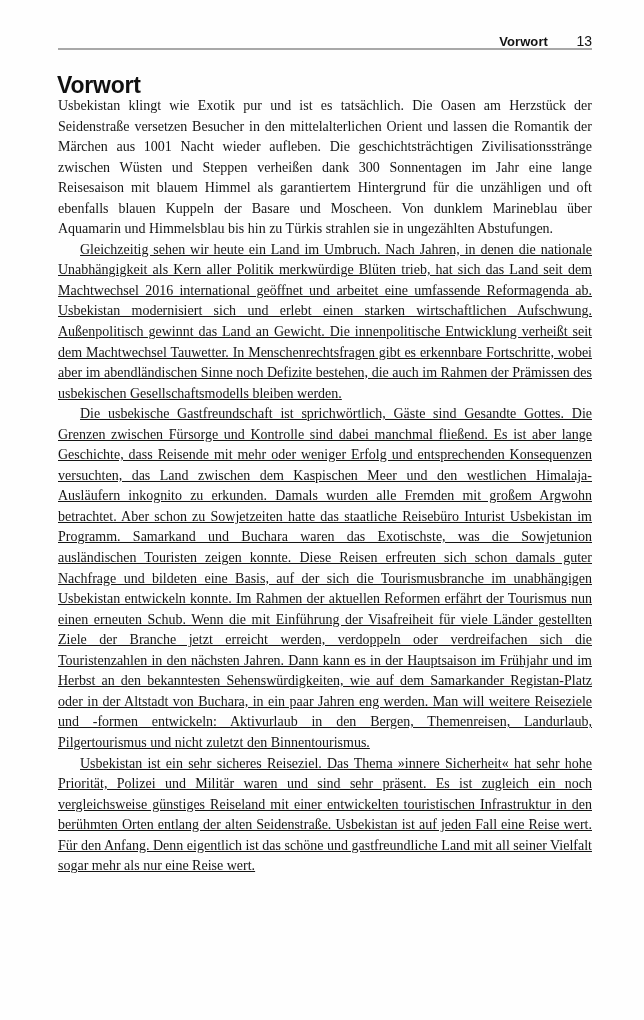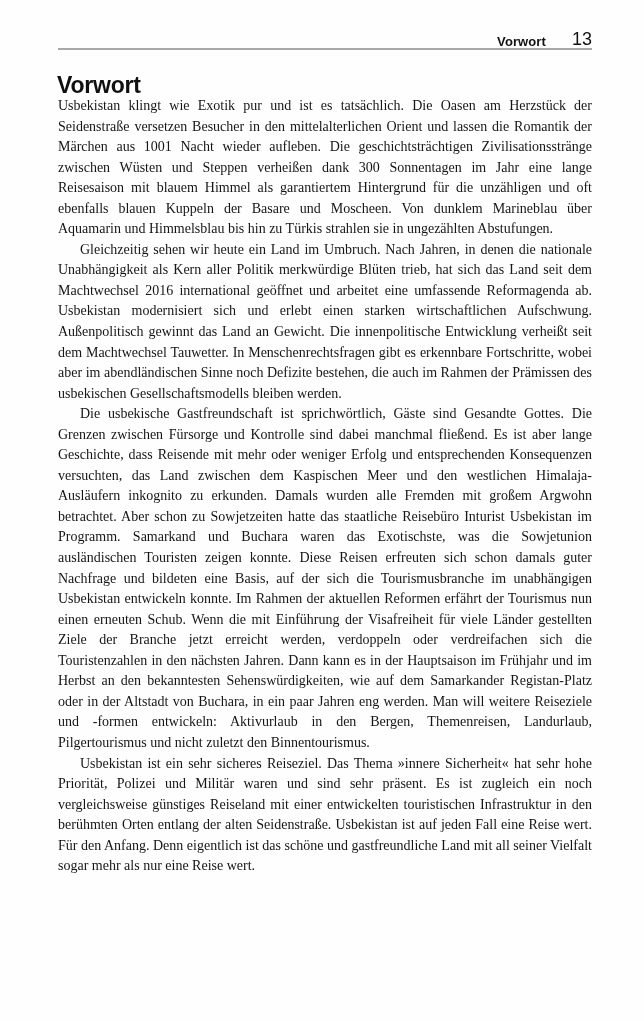--- a/index.html
+++ b/index.html
@@ -36,21 +36,21 @@
     font-family: "Liberation Sans", sans-serif;
   }
   .running-head-title {
     font-size: 13px;
     font-weight: bold;
     color: #121212;
     letter-spacing: 0.1px;
     line-height: 1;
   }
   .running-head-folio {
-    font-size: 18px;
+    font-size: 14px;
     font-weight: normal;
     color: #121212;
     line-height: 1;
     margin-left: 26px;
     min-width: 18px;
     text-align: right;
   }
 
   .head-rule {
     position: absolute;
@@ -87,20 +87,21 @@
     text-align: justify;
     text-justify: inter-word;
     hyphens: manual;
   }
   .body-text p {
     margin: 0;
     text-indent: 0;
   }
   .body-text p + p {
     text-indent: 22px;
+    text-decoration: underline;
   }
 </style>
 </head>
 <body>
 
 <div class="page">
 
   <div class="running-head">
     <span class="running-head-title">Vorwort</span>
     <span class="running-head-folio">13</span>

